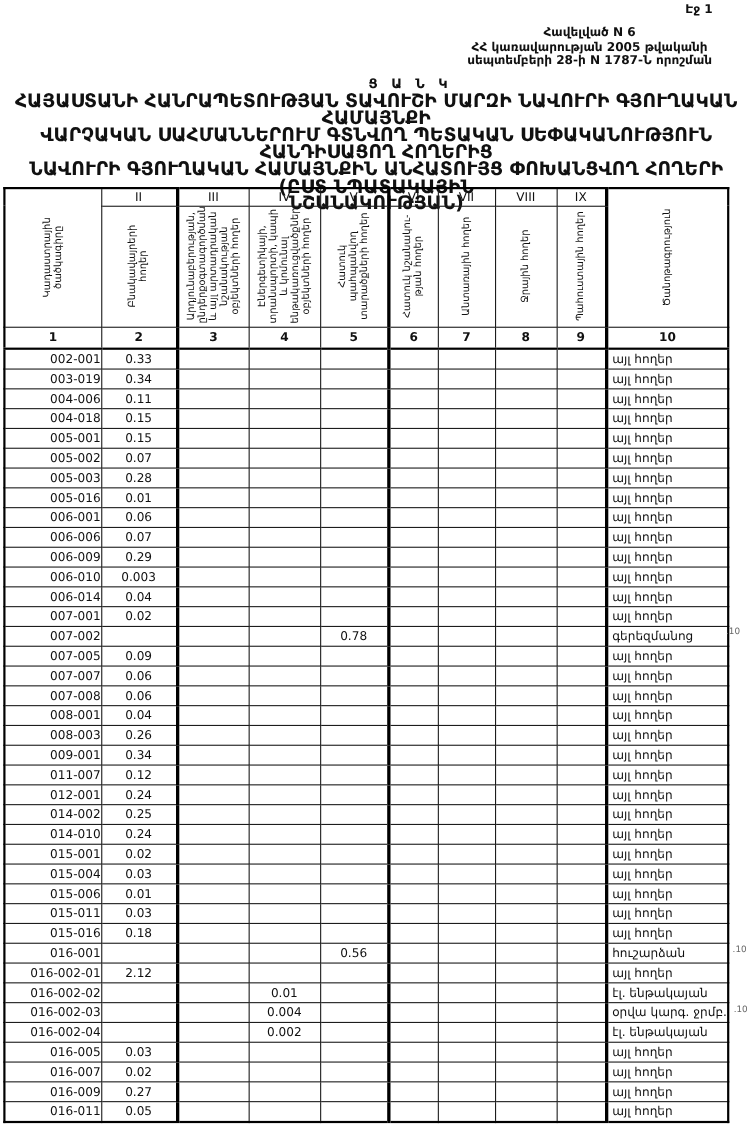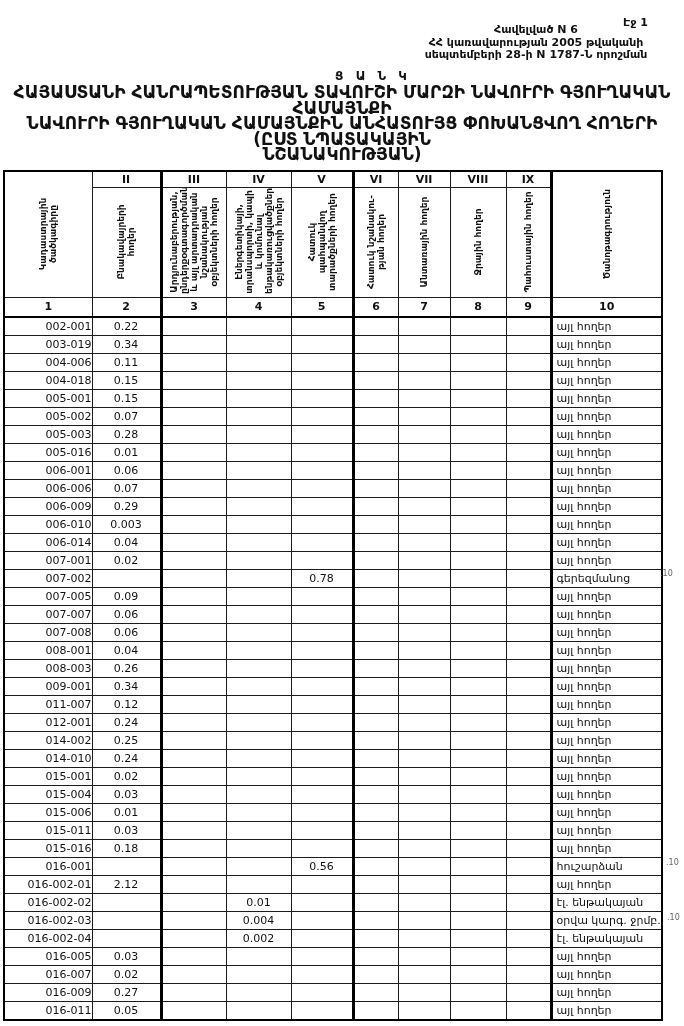--- a/index.html
+++ b/index.html
@@ -3,31 +3,31 @@
 <meta charset="utf-8">
 <style>
   * { box-sizing: border-box; }
   html,body { margin:0; padding:0; }
   body {
     width:684px; height:1026px; position:relative;
     background:#ffffff; color:#111;
     font-family:"DejaVu Sans", sans-serif;
     overflow:hidden;
   }
-  .page-num { position:absolute; top:16px; right:36px; font-size:11px; font-weight:bold; }
+  .page-num { position:absolute; top:2px; right:36px; font-size:11px; font-weight:bold; }
   .annex { position:absolute; top:24px; right:2px; width:292px; text-align:center;
            font-size:11px; font-weight:bold; line-height:12.5px; }
   .list-heading { position:absolute; top:69px; left:0; width:100%; text-align:center;
            font-size:12px; font-weight:bold; letter-spacing:4px;margin-left:31px; }
   .doc-title { position:absolute; top:85px; left:6px; right:6px; text-align:center;
            font-size:17px; font-weight:bold; line-height:15.5px; }
   table { position:absolute; top:170px; left:3px; width:658px;
           border-collapse:collapse; table-layout:fixed; border:2px solid #000; }
   th, td { border:1px solid #1c1c1c; padding:0; overflow:hidden; }
-  thead th { font-weight:bold; }
+  thead th { font-weight:normal; }
   .roman { height:16px; font-size:11px; text-align:center; vertical-align:middle; }
   tr.labels { height:110px; }
   .label-cell, .span-head { position:relative; }
   .vlabel { position:absolute; top:50%; left:50%;
             transform:translate(-50%,-50%) rotate(-90deg);
             font-size:9px; line-height:10px; text-align:center; }
   .w104 { width:104px; }
   .w124 { width:124px; }
   .numcell { height:20px; text-align:center; font-size:11px; font-weight:bold;
              border-bottom:2px solid #000; }
@@ -49,20 +49,21 @@
 <div class="annex">
   <div>Հավելված N 6</div>
   <div>ՀՀ կառավարության 2005 թվականի</div>
   <div>սեպտեմբերի 28-ի  N 1787-Ն որոշման</div>
 </div>
 
 <div class="list-heading">Ց Ա Ն Կ</div>
 
 <div class="doc-title">
   <div>ՀԱՅԱՍՏԱՆԻ ՀԱՆՐԱՊԵՏՈՒԹՅԱՆ ՏԱՎՈՒՇԻ ՄԱՐԶԻ ՆԱՎՈՒՐԻ ԳՅՈՒՂԱԿԱՆ ՀԱՄԱՅՆՔԻ</div>
+  <div>ՎԱՐՉԱԿԱՆ ՍԱՀՄԱՆՆԵՐՈՒՄ ԳՏՆՎՈՂ ՊԵՏԱԿԱՆ ՍԵՓԱԿԱՆՈՒԹՅՈՒՆ ՀԱՆԴԻՍԱՑՈՂ ՀՈՂԵՐԻՑ</div>
   <div>ՆԱՎՈՒՐԻ ԳՅՈՒՂԱԿԱՆ ՀԱՄԱՅՆՔԻՆ ԱՆՀԱՏՈՒՅՑ ՓՈԽԱՆՑՎՈՂ ՀՈՂԵՐԻ (ԸՍՏ ՆՊԱՏԱԿԱՅԻՆ</div>
   <div>ՆՇԱՆԱԿՈՒԹՅԱՆ)</div>
 </div>
 
 <table id="main-table">
   <colgroup>
     <col style="width:88px">
       <col style="width:69px">
       <col style="width:65px">
     <col style="width:65px">
@@ -125,21 +126,21 @@
         <td class="numcell">6</td>
         <td class="numcell">7</td>
         <td class="numcell">8</td>
         <td class="numcell b-thick">9</td>
         <td class="numcell">10</td>
       </tr>
     </thead>
   <tbody>
       <tr>
         <td class="code">002-001</td>
-        <td class="val b-thick">0.22</td>
+        <td class="val b-thick">0.33</td>
         <td class="val"></td>
         <td class="val"></td>
         <td class="val b-thick"></td>
         <td class="val"></td>
         <td class="val"></td>
         <td class="val"></td>
         <td class="val b-thick"></td>
         <td class="note">այլ հողեր</td>
       </tr>
       <tr>

